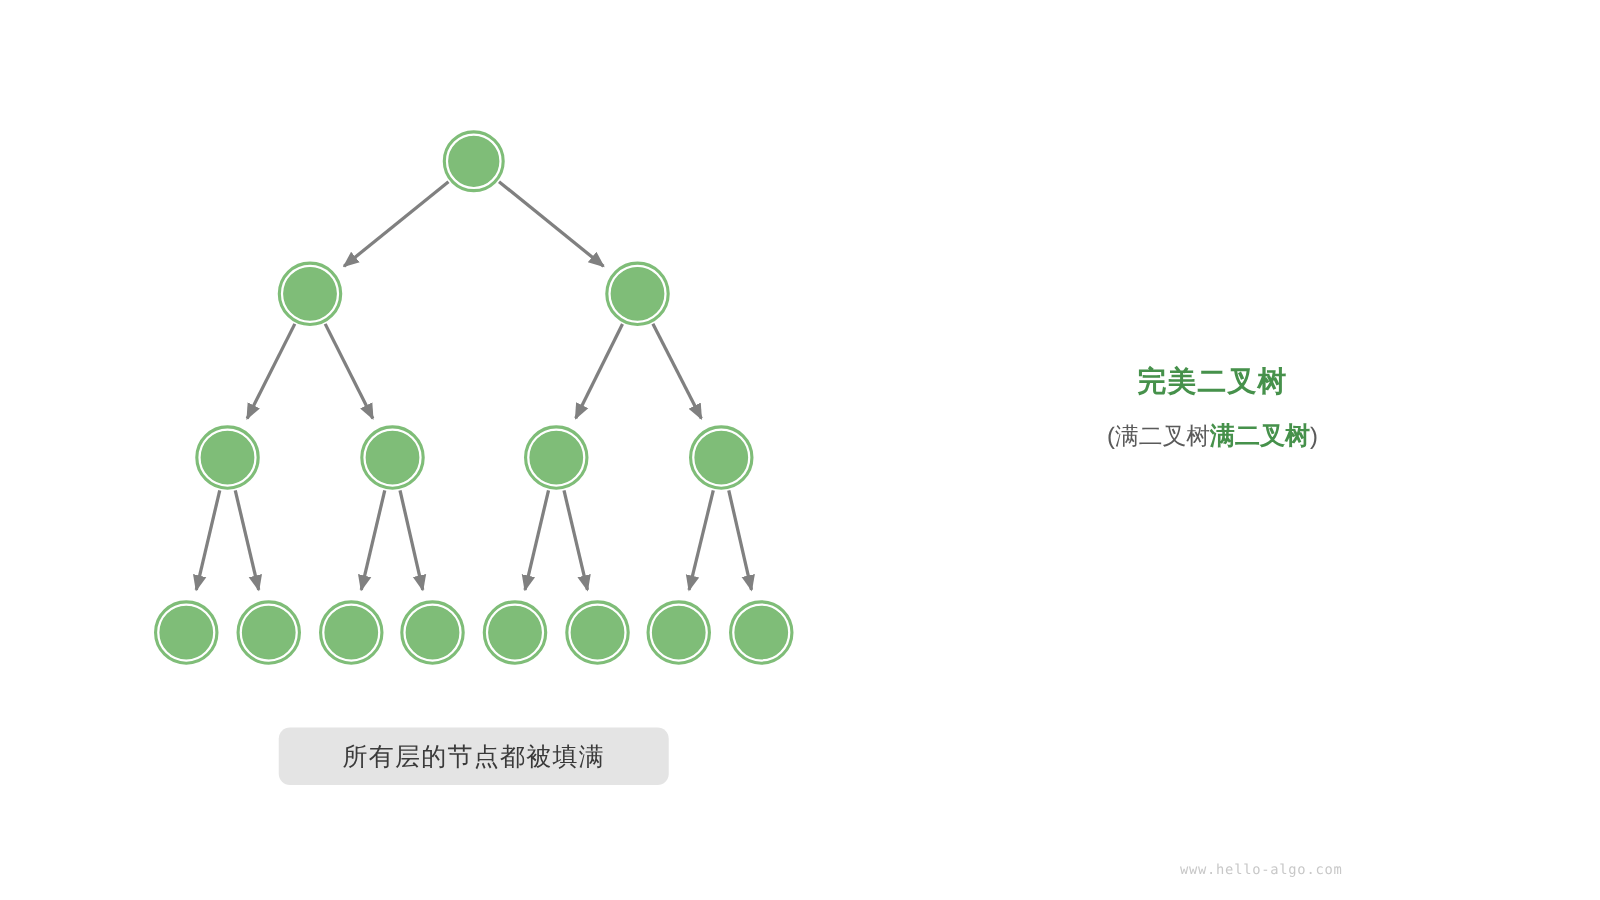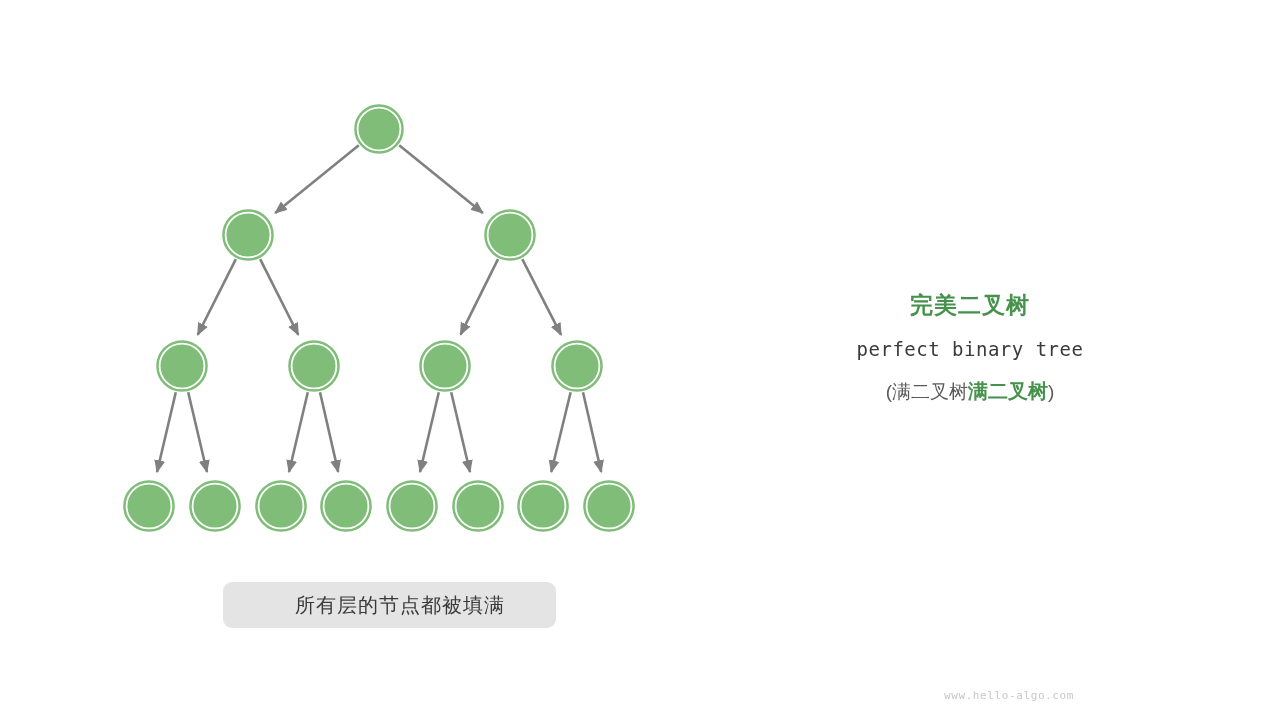--- a/index.html
+++ b/index.html
@@ -74,21 +74,20 @@
     position: absolute;
     left: 223px;
     top: 582px;
     width: 312px;
     height: 46px;
     background: #e4e4e4;
     border-radius: 9px;
     display: flex;
     align-items: center;
     justify-content: center;
-    padding-left: 21px;
   }
   .caption-pill span {
     font-family: "Liberation Sans", sans-serif;
     font-size: 20px;
     color: #3a3a3a;
     letter-spacing: 1px;
   }
 
   
   .watermark {
@@ -203,21 +202,20 @@
         <g>
           <circle cx="609" cy="506" r="25" fill="#7fbd78" stroke="#7fbd78" stroke-width="1.6"></circle>
           <circle cx="609" cy="506" r="22.4" fill="none" stroke="#ffffff" stroke-width="1.8"></circle>
           <circle cx="609" cy="506" r="21" fill="#7fbd78"></circle>
         </g>
       </g>
   </svg>
 
   <div class="legend">
     <div class="legend-title">完美二叉树</div>
-    <div class="legend-sub">perfect binary tree</div>
     <div class="legend-alias"><span>(满二叉树</span><span class="hl">满二叉树</span><span>)</span></div>
   </div>
 
   <div class="caption-pill">
     <span>所有层的节点都被填满</span>
   </div>
 
   <div class="watermark">www.hello-algo.com</div>
 
 </div>

